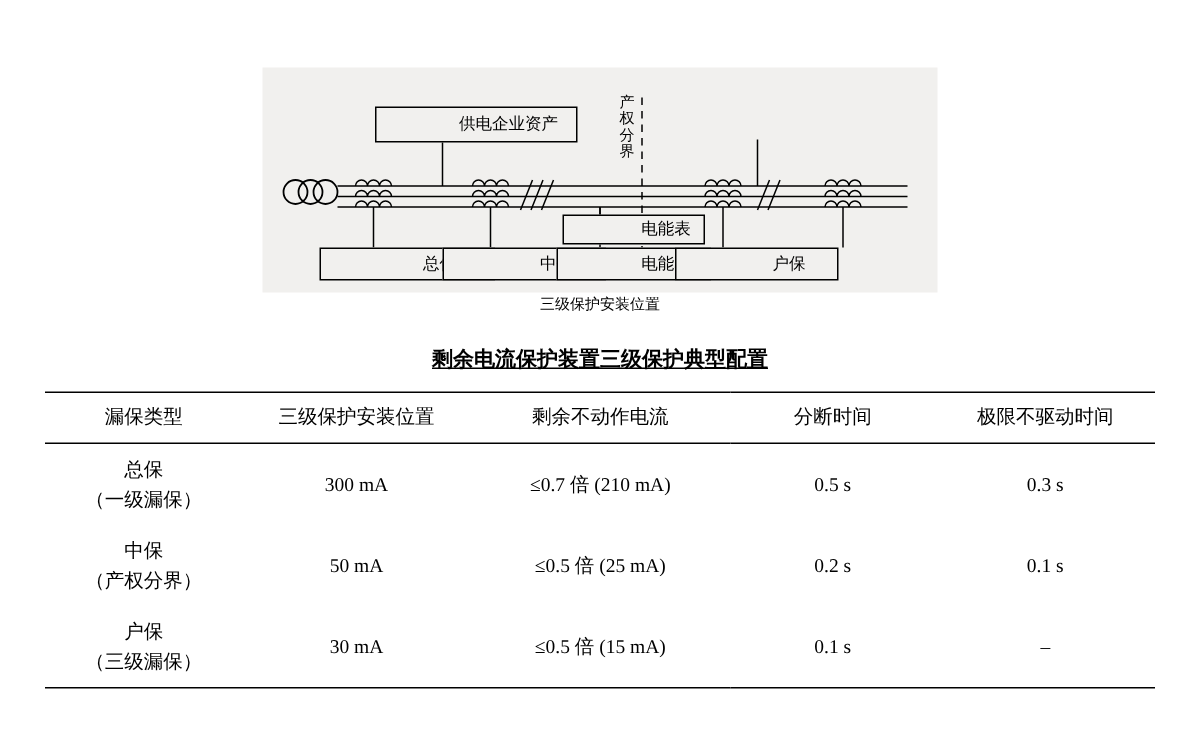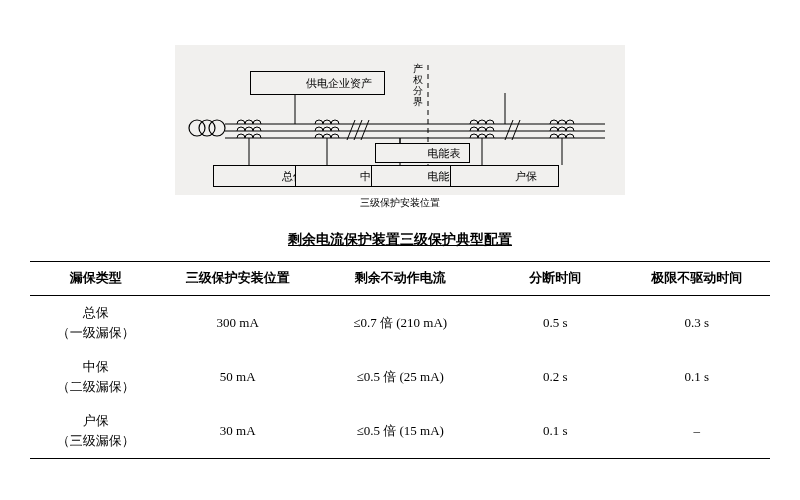--- a/index.html
+++ b/index.html
@@ -88,21 +88,21 @@
   
   table.data {
     position: absolute;
     left: 30px;
     top: 261px;
     width: 740px;
     border-collapse: collapse;
     font-size: 13px;
   }
   table.data th {
-    font-weight: bold;
+    font-weight: normal;
     padding: 7px 4px 8px 4px;
     text-align: center;
     white-space: nowrap;
   }
   table.data td {
     padding: 7px 4px;
     text-align: center;
     white-space: nowrap;
     vertical-align: middle;
   }
@@ -238,21 +238,21 @@
           <span class="l2">（一级漏保）</span>
         </td>
         <td>300 mA</td>
         <td>≤0.7 倍 (210 mA)</td>
         <td>0.5 s</td>
         <td>0.3 s</td>
       </tr>
       <tr>
         <td class="cell-2line">
           <span>中保</span>
-          <span class="l2">（二级漏保）</span>
+          <span class="l2">（产权分界）</span>
         </td>
         <td>50 mA</td>
         <td>≤0.5 倍 (25 mA)</td>
         <td>0.2 s</td>
         <td>0.1 s</td>
       </tr>
       <tr>
         <td class="cell-2line">
           <span>户保</span>
           <span class="l2">（三级漏保）</span>

